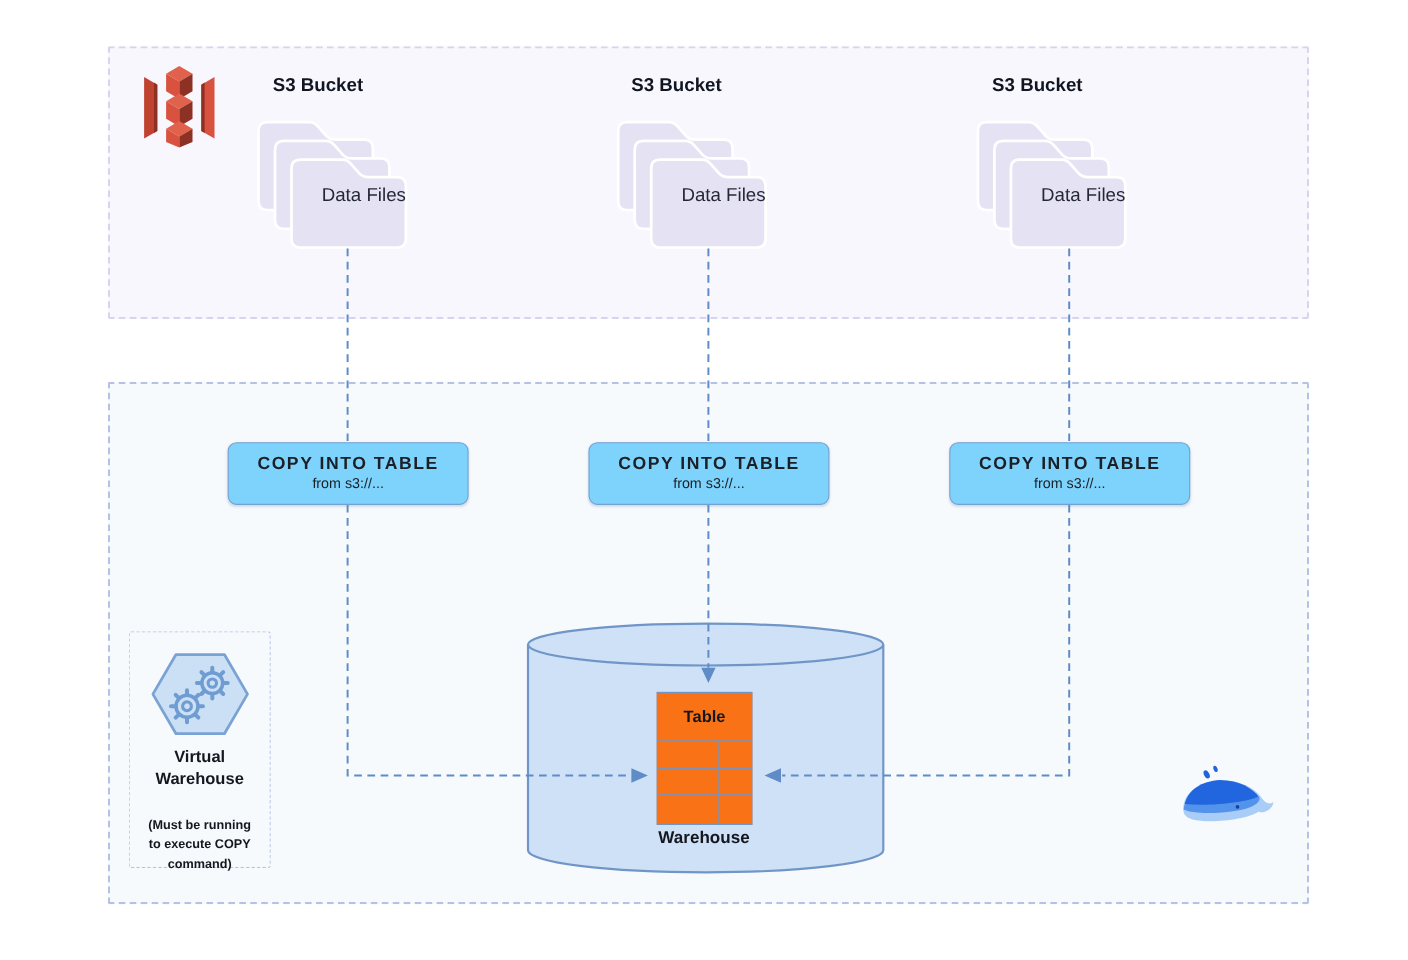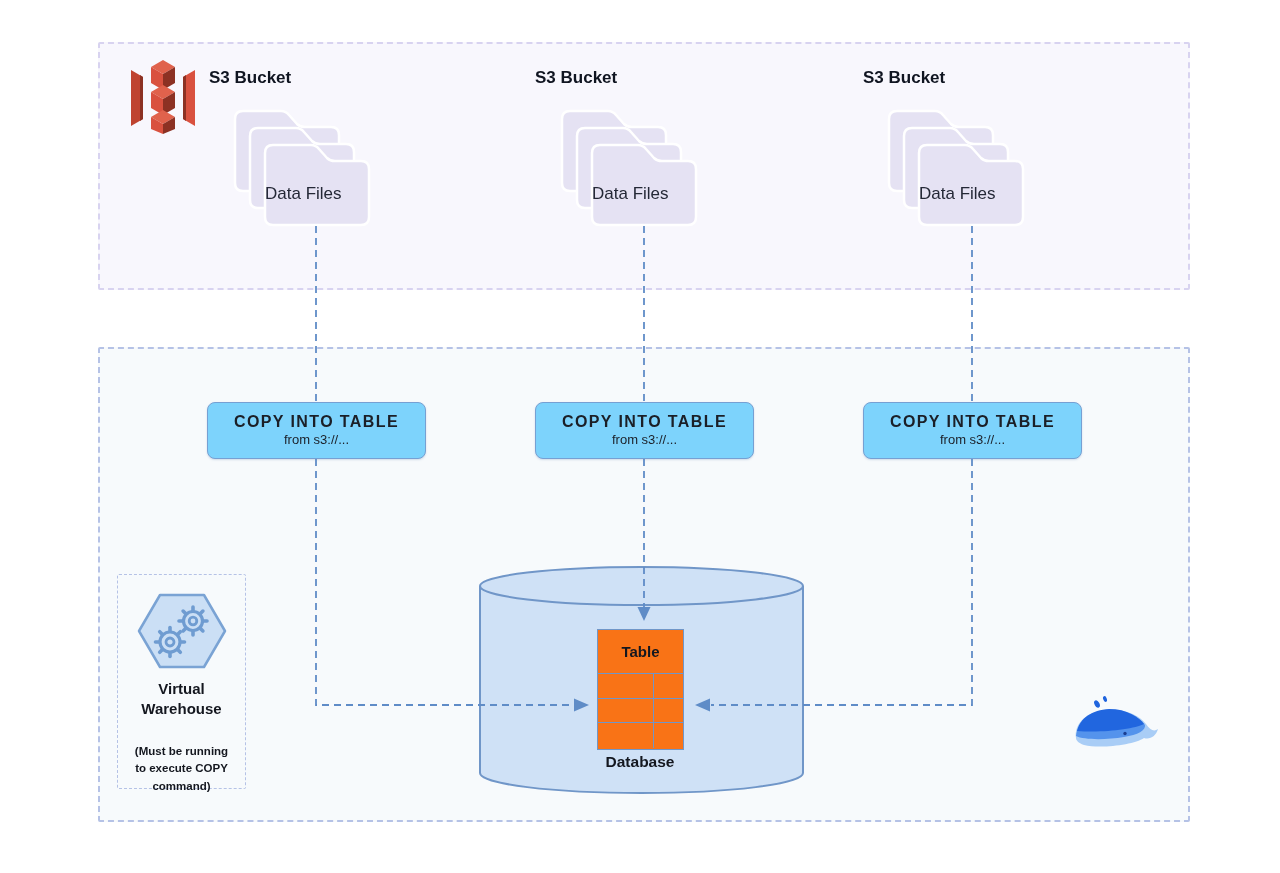--- a/index.html
+++ b/index.html
@@ -7,25 +7,25 @@
     position:relative;width:1280px;height:873px;background:#ffffff;
     font-family:"Liberation Sans","DejaVu Sans",sans-serif;color:#14171f;
     overflow:hidden;
   }
   
   .zone{position:absolute;box-sizing:border-box;border-radius:2px;}
   .zone-top{left:98px;top:42px;width:1092px;height:248px;background:#f8f7fd;border:2px dashed #d8d3f0;}
   .zone-bottom{left:98px;top:347px;width:1092px;height:475px;background:#f7fafc;border:2px dashed #b5c2e6;}
 
   
-  .s3-label{position:absolute;width:160px;font-size:17px;font-weight:bold;color:#101521;}
+  .s3-label{position:absolute;width:160px;text-align:center;font-size:17px;font-weight:bold;color:#101521;}
   .folder-stack{position:absolute;width:134px;height:122px;}
   .folder-stack svg{position:absolute;overflow:visible;}
   .folder-files-label{
-    position:absolute;left:30px;top:80px;width:104px;text-align:left;
+    position:absolute;left:30px;top:64px;width:104px;text-align:right;
     font-size:17px;line-height:1.35;color:#242836;white-space:pre-line;
   }
   .s3-icon{position:absolute;left:25px;top:14px;}
 
   
   .copy-box{
     position:absolute;width:219px;height:57px;box-sizing:border-box;
     background:#7dd3fc;border:1.5px solid #76a0d3;border-radius:8px;
     display:flex;flex-direction:column;align-items:center;justify-content:center;
     box-shadow:0 1px 2px rgba(90,130,180,0.25);
@@ -200,21 +200,21 @@
         </div>
       <div class="db-row">
           <span class="db-c1"></span>
           <span class="db-c2"></span>
         </div>
       <div class="db-row">
           <span class="db-c1"></span>
           <span class="db-c2"></span>
         </div>
     </div>
-    <div class="db-label">Database</div>
+    <div class="db-label">Warehouse</div>
 
     <svg class="logo-whale" width="88" height="58" viewBox="0 0 88 58">
       <ellipse cx="27" cy="10" rx="2.4" ry="4" transform="rotate(-28 27 10)" fill="#1f64de"></ellipse>
       <ellipse cx="35" cy="5" rx="1.8" ry="3" transform="rotate(-20 35 5)" fill="#1f64de"></ellipse>
       <path d="M6,44 C4,30 16,18 36,16 C56,14 70,22 76,30 C80,36 84,38 88,35 C86,42 80,46 74,44 C64,51 30,55 14,51 C8,49 6,46 6,44 Z" fill="#a9cdf6"></path>
       <path d="M6,42 C8,28 20,18 38,17 C56,16 70,24 75,31 C76,36 68,41 54,43 C36,46 14,46 6,42 Z" fill="#5493ec"></path>
       <path d="M7,37 C10,24 22,16 39,15 C57,15 69,23 74,30 C64,35 34,39 7,37 Z" fill="#2166df"></path>
       <circle cx="55" cy="39.5" r="1.7" fill="#1b3f91"></circle>
     </svg>
   </div>

